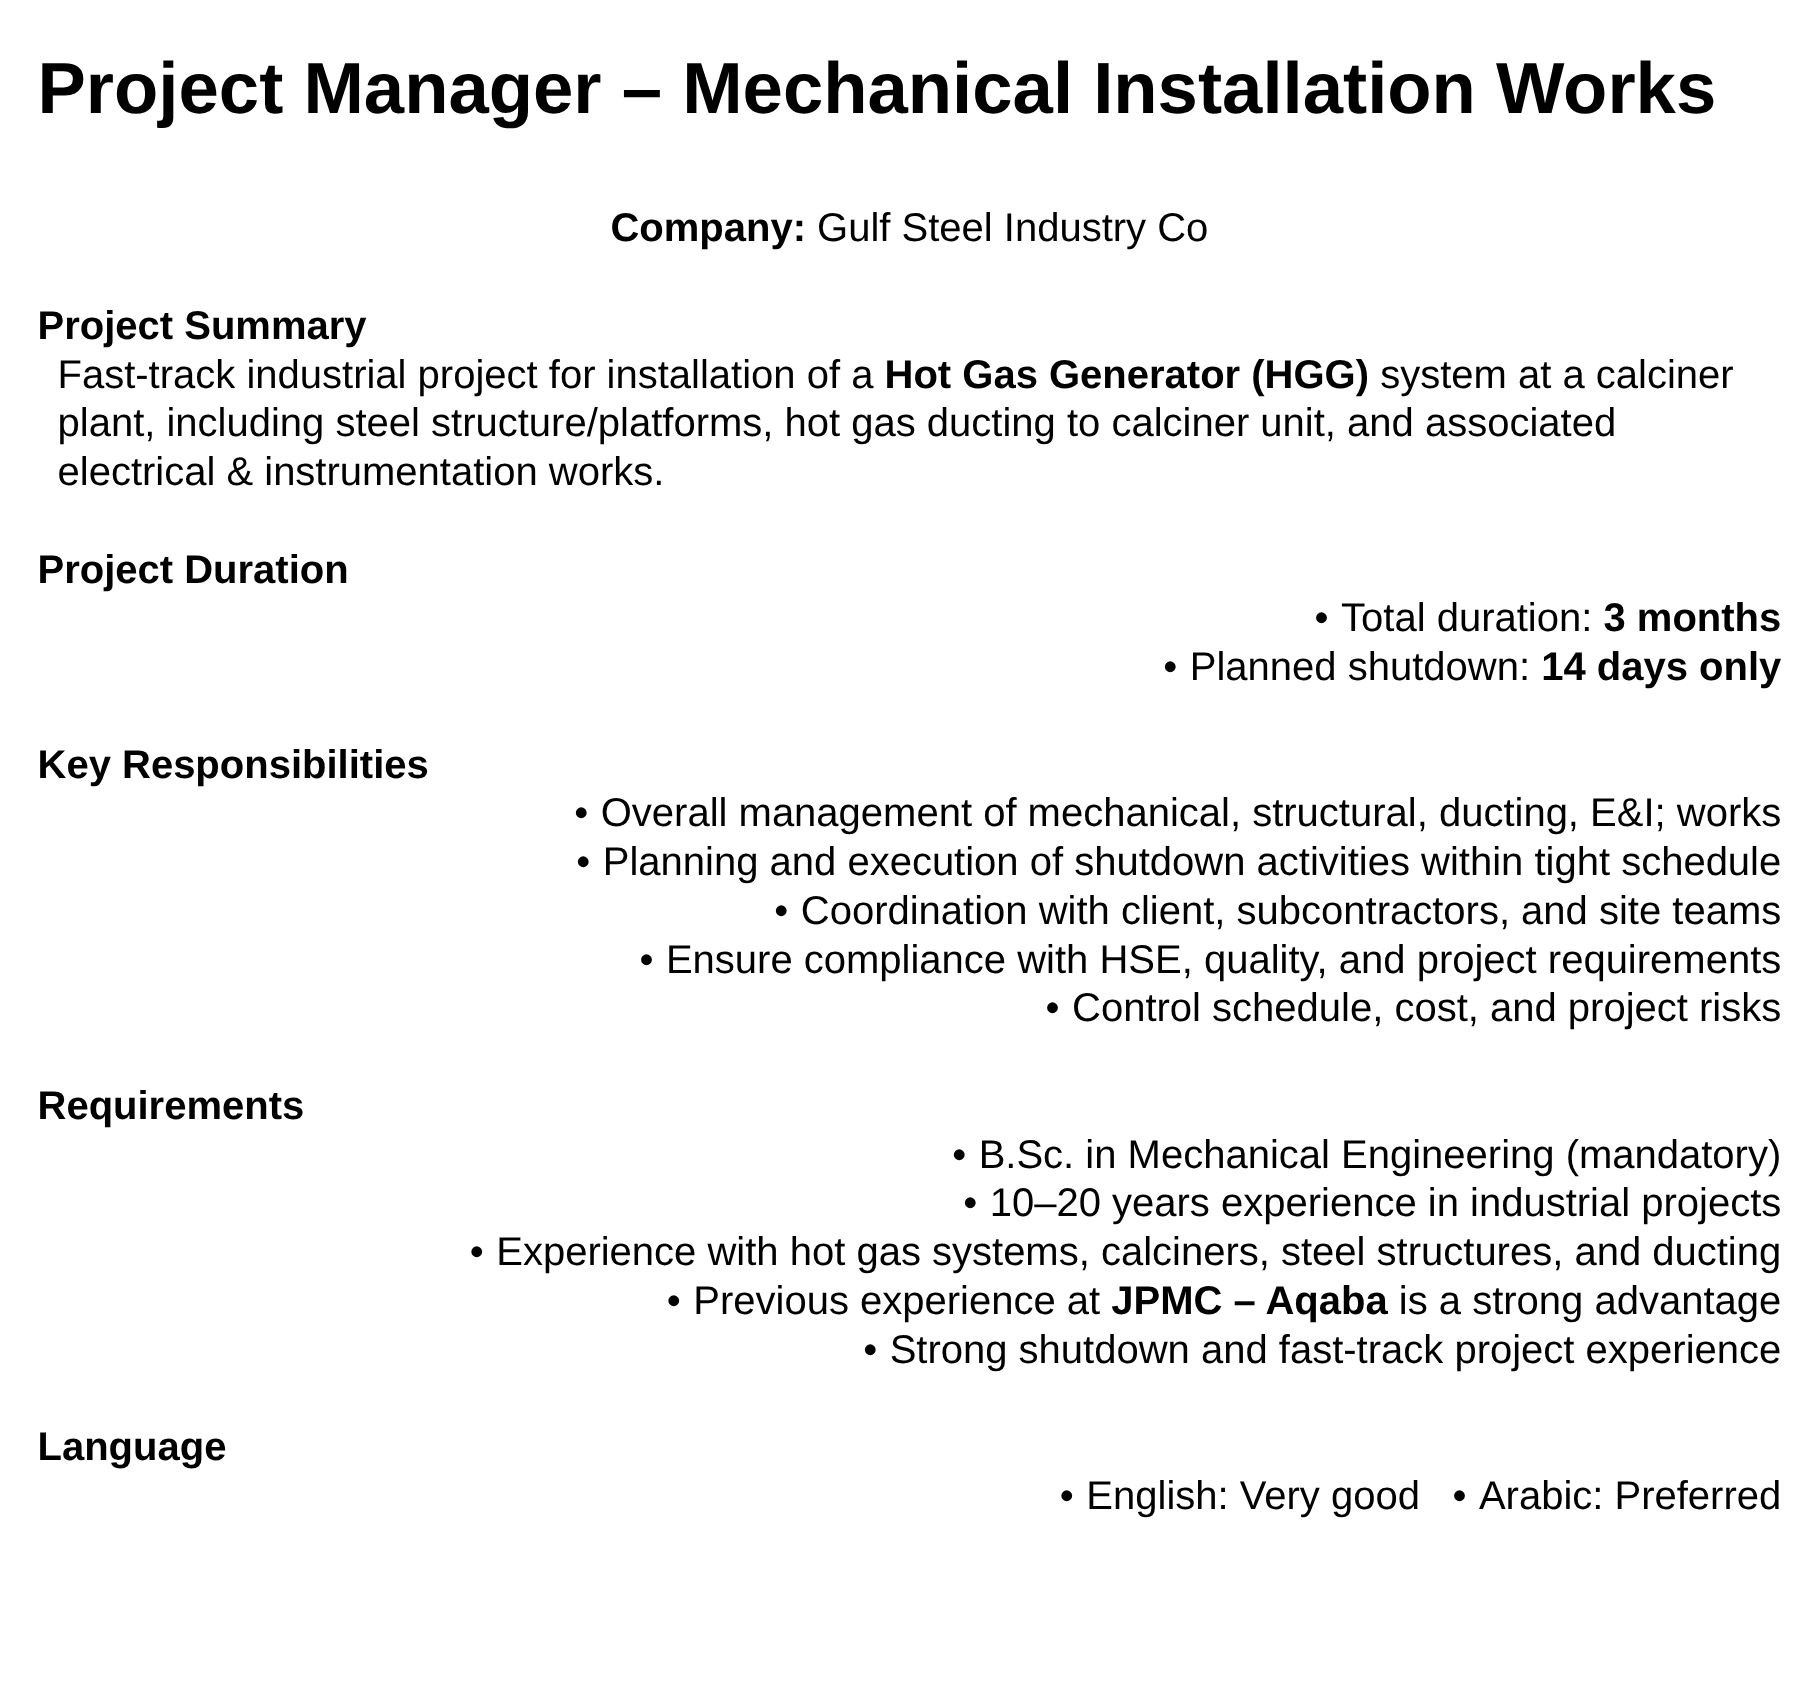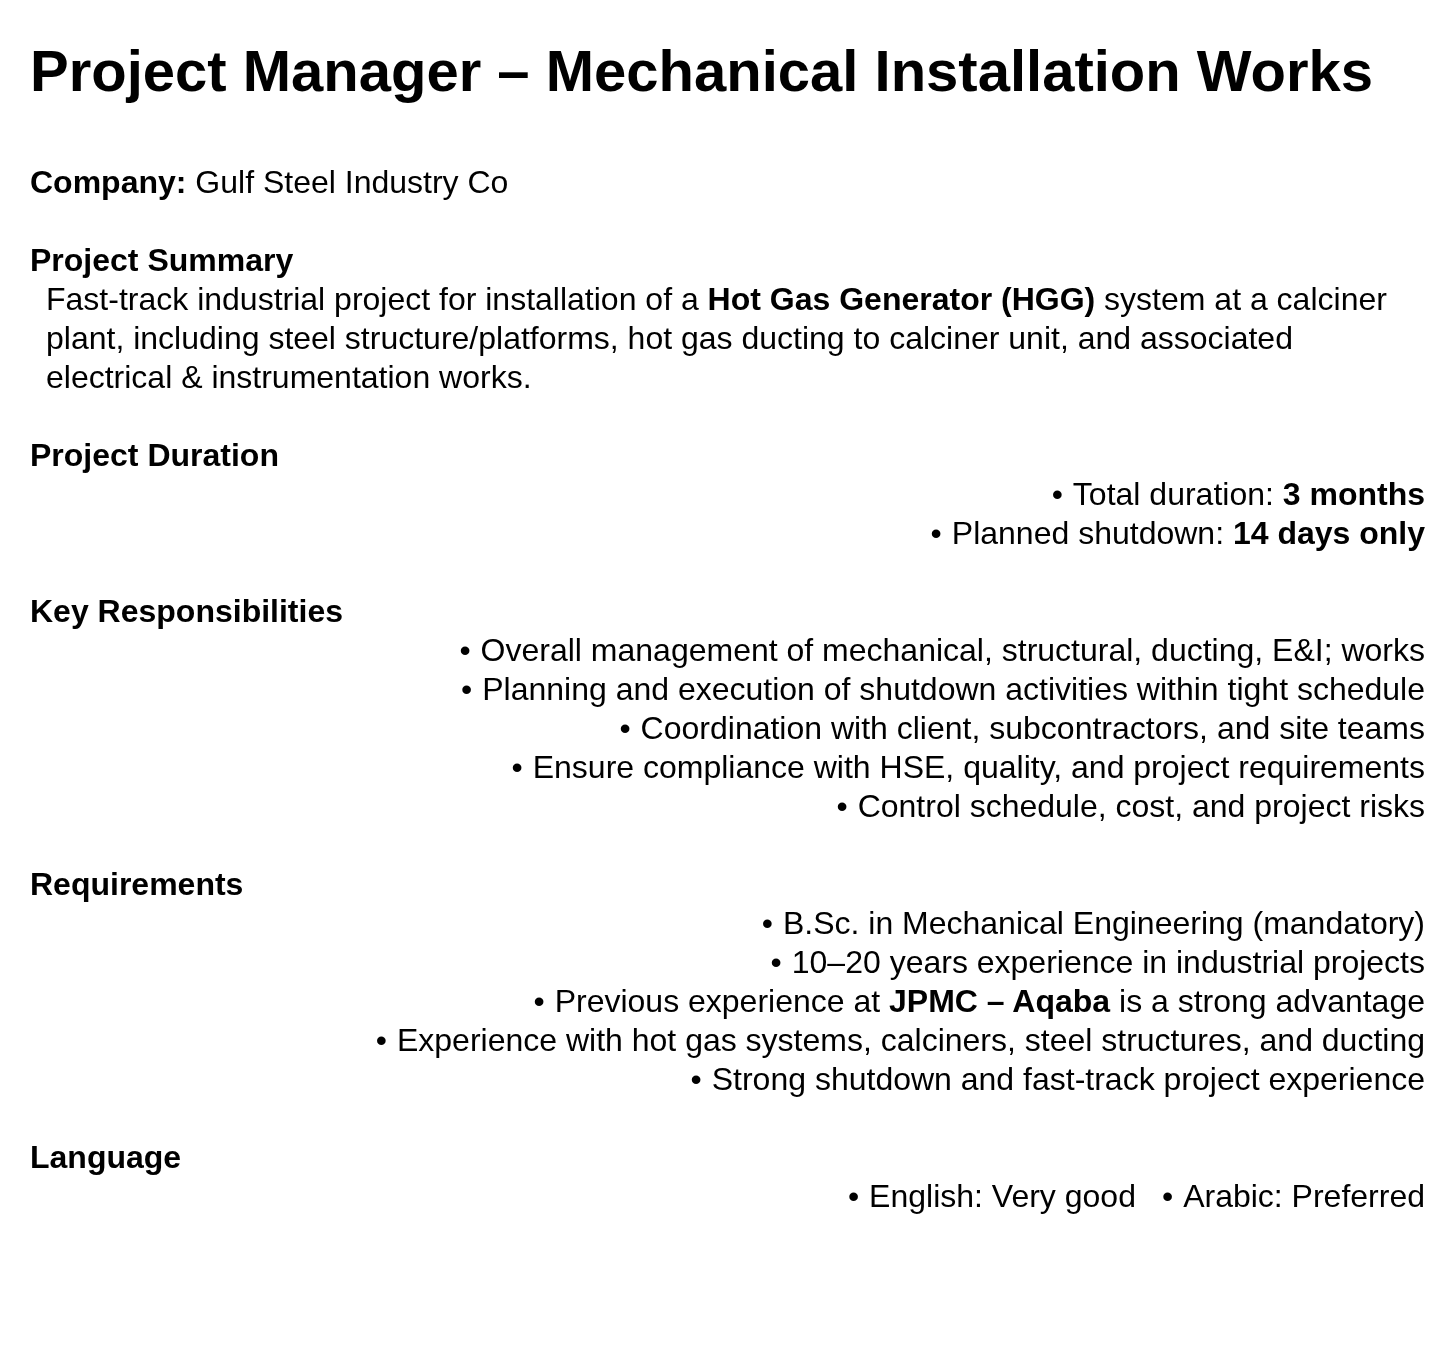--- a/index.html
+++ b/index.html
@@ -23,20 +23,21 @@
   h1.title {
     font-size: 58px;
     line-height: 70px;
     font-weight: bold;
     text-align: left;
     margin: 36px 0 0 0;
     letter-spacing: 0;
   }
   .meta {
     margin-top: 57px;
+    text-align: center;
   }
   .sec {
     margin-top: 39px;
   }
   .heading {
     font-weight: bold;
   }
   .bold {
     font-weight: bold;
   }
@@ -84,22 +85,22 @@
     <div class="li"><span class="blt">•</span><span>Planning and execution of shutdown activities within tight schedule</span></div>
     <div class="li"><span class="blt">•</span><span>Coordination with client, subcontractors, and site teams</span></div>
     <div class="li"><span class="blt">•</span><span>Ensure compliance with HSE, quality, and project requirements</span></div>
     <div class="li"><span class="blt">•</span><span>Control schedule, cost, and project risks</span></div>
   </div>
 
   <div class="sec">
     <div class="heading">Requirements</div>
     <div class="li"><span class="blt">•</span><span>B.Sc. in Mechanical Engineering (mandatory)</span></div>
     <div class="li"><span class="blt">•</span><span>10–20 years experience in industrial projects</span></div>
+    <div class="li"><span class="blt">•</span><span>Experience with hot gas systems, calciners, steel structures, and ducting</span></div>
     <div class="li"><span class="blt">•</span><span>Previous experience at</span> <span class="bold">JPMC – Aqaba</span> <span>is a strong advantage</span></div>
-    <div class="li"><span class="blt">•</span><span>Experience with hot gas systems, calciners, steel structures, and ducting</span></div>
     <div class="li"><span class="blt">•</span><span>Strong shutdown and fast-track project experience</span></div>
   </div>
 
   <div class="sec">
     <div class="heading">Language</div>
     <div class="li"><span><span class="blt">•</span><span>English: Very good</span></span><span class="lang-item-2"><span class="blt">•</span><span>Arabic: Preferred</span></span></div>
   </div>
 
 </div>
 

